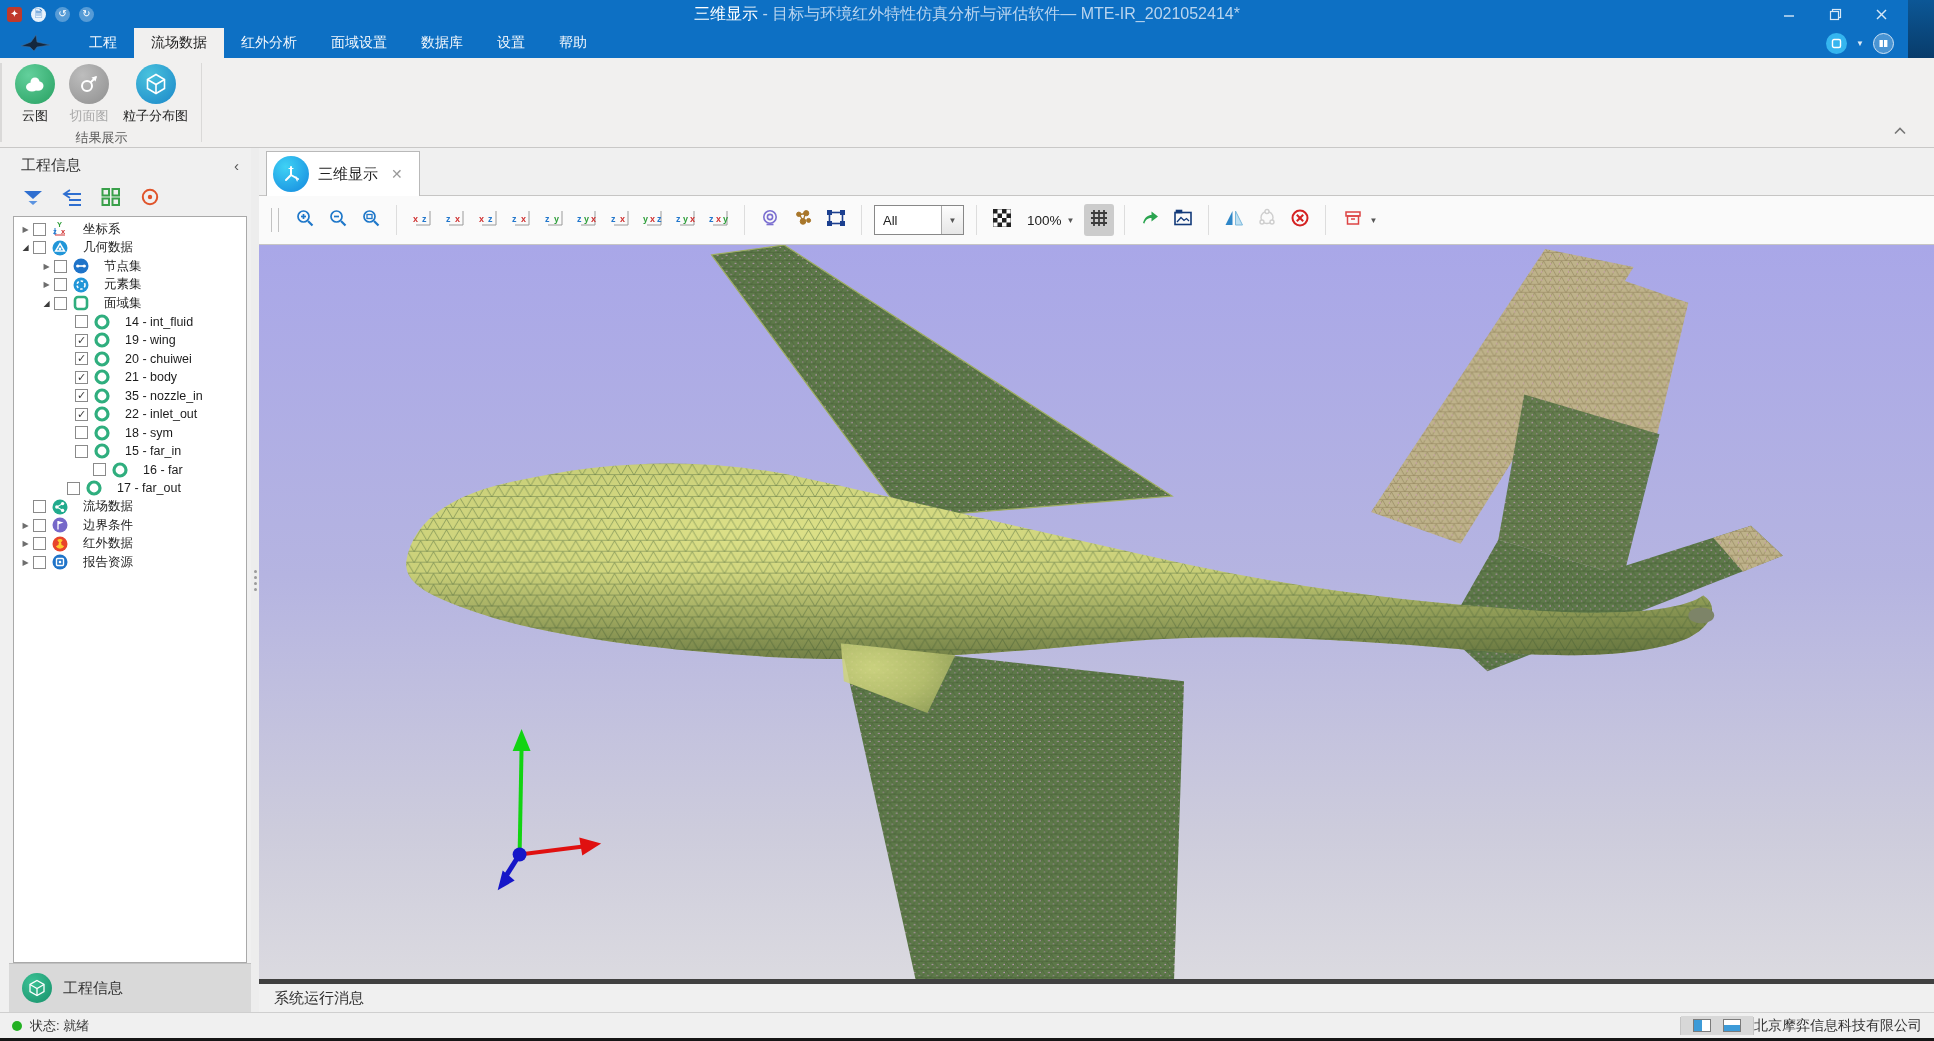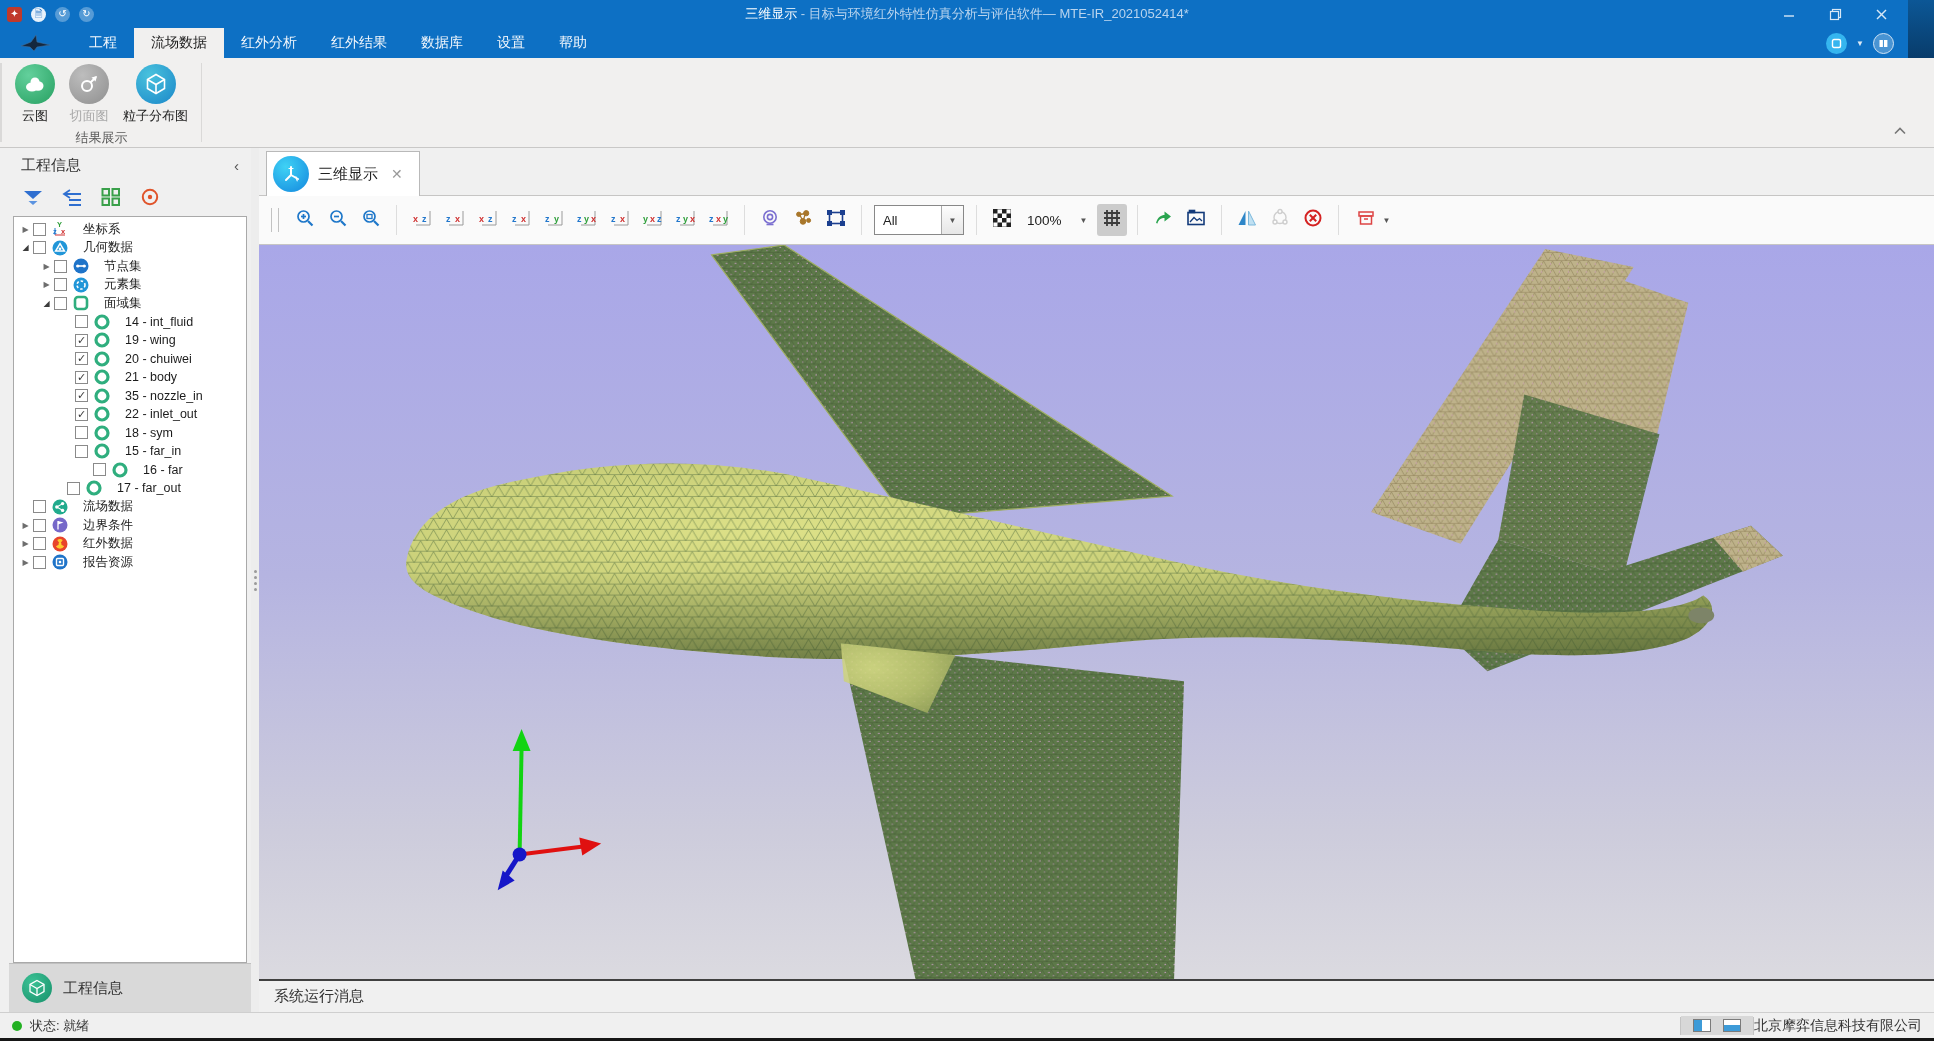--- a/index.html
+++ b/index.html
@@ -10,21 +10,21 @@
 
   
   .titlebar { height:28px; background:#0d70c4; display:flex; align-items:center;
     color:#fff; position:relative; flex:0 0 auto; }
   .qat { display:flex; gap:9px; padding-left:7px; align-items:center; z-index:2; }
   .qicon { width:15px; height:15px; border-radius:50%; display:flex; align-items:center;
     justify-content:center; font-size:10px; line-height:1; }
   .qicon.app { border-radius:3px; background:#c0392b; color:#fff; }
   .qicon.doc { background:#e8f2fb; color:#1b6ec2; }
   .qicon.dim { background:rgba(255,255,255,.30); color:#fff; }
-  .tb-title { position:absolute; left:0; right:0; text-align:center; font-size:13px;
+  .tb-title { position:absolute; left:0; right:0; text-align:center; font-size:16px;
     pointer-events:none; }
   .tb-title .t1 { color:#ffffff; }
   .tb-title .t2 { color:#b9d4ee; }
   .wincontrols { margin-left:auto; display:flex; margin-right:30px; z-index:2; }
   .wc { width:46px; height:28px; display:flex; align-items:center; justify-content:center; }
   .edge-artifact { position:absolute; top:0; right:0; width:26px; height:58px;
     background:linear-gradient(#0c5796,#083c6b); z-index:5; }
 
   
   .menubar { height:30px; background:#0d70c4; display:flex; align-items:stretch; flex:0 0 auto; }
@@ -105,28 +105,28 @@
   .vbtn.disabled { opacity:.45; }
   .vsep { width:1px; height:30px; background:#dddddd; margin:0 7px; flex:0 0 auto; }
   .vhandle { width:8px; height:24px; border-left:1px solid #c2c2c2;
     border-right:1px solid #c2c2c2; margin-right:8px; }
   .combobox { width:90px; height:30px; background:#fff; border:1px solid #888;
     display:flex; align-items:center; font-size:13px; padding-left:8px; color:#222;
     margin:0 2px; }
   .combo-btn { margin-left:auto; width:22px; height:100%;
     background:linear-gradient(#fdfdfd,#e6e6e6); border-left:1px solid #aaa;
     display:flex; align-items:center; justify-content:center; color:#555; font-size:8px; }
-  .zoomdd { display:flex; align-items:center; font-size:13.5px; color:#222; gap:18px;
+  .zoomdd { display:flex; align-items:center; font-size:13.5px; color:#222; gap:5px;
     padding:0 7px; }
   .caret-down { font-size:8px; color:#555; }
 
   .viewport { flex:1; position:relative; min-height:0; }
   .viewport svg.scene { position:absolute; inset:0; width:100%; height:100%; }
 
-  .msgbar { height:33px; background:#f0f0f0; border-top:2px solid #404040;
+  .msgbar { height:33px; background:#f0f0f0; border-top:5px solid #404040;
     display:flex; align-items:center; padding-left:15px; font-size:15px; color:#333;
     flex:0 0 auto; }
 
   
   .statusbar { height:26px; background:#f0f0f0; border-top:1px solid #cfcfcf;
     display:flex; align-items:center; padding:0 12px; font-size:13px; color:#333;
     flex:0 0 auto; }
   .status-dot { width:10px; height:10px; border-radius:50%; background:#23b123;
     margin-right:8px; }
   .sb-right { margin-left:auto; display:flex; align-items:center; gap:0; }
@@ -182,21 +182,21 @@
   <div class="menubar">
     <span class="logo">
       <svg width="34" height="20" viewBox="0 0 34 20">
           <polygon points="2,13 12,9 17,2 18,9 31,12 18,14 15,18 11,14" fill="#14283f" stroke="#3f6f9e" stroke-width="0.6"></polygon>
         </svg>
     </span>
     <nav id="menu" style="display:flex">
         <div class="menu-item">工程</div>
         <div class="menu-item active">流场数据</div>
         <div class="menu-item">红外分析</div>
-        <div class="menu-item">红外结果</div>
+        <div class="menu-item">面域设置</div>
         <div class="menu-item">数据库</div>
         <div class="menu-item">设置</div>
         <div class="menu-item">帮助</div>
       </nav>
     <div class="menubar-right">
       <span class="mr-circle" style="background:#35b5ef">
         <svg width="11" height="11" fill="none" stroke="#fff" stroke-width="1.4">
             <rect x="1.5" y="1.5" width="8" height="8" rx="1.5"></rect>
           </svg>
         </span>

